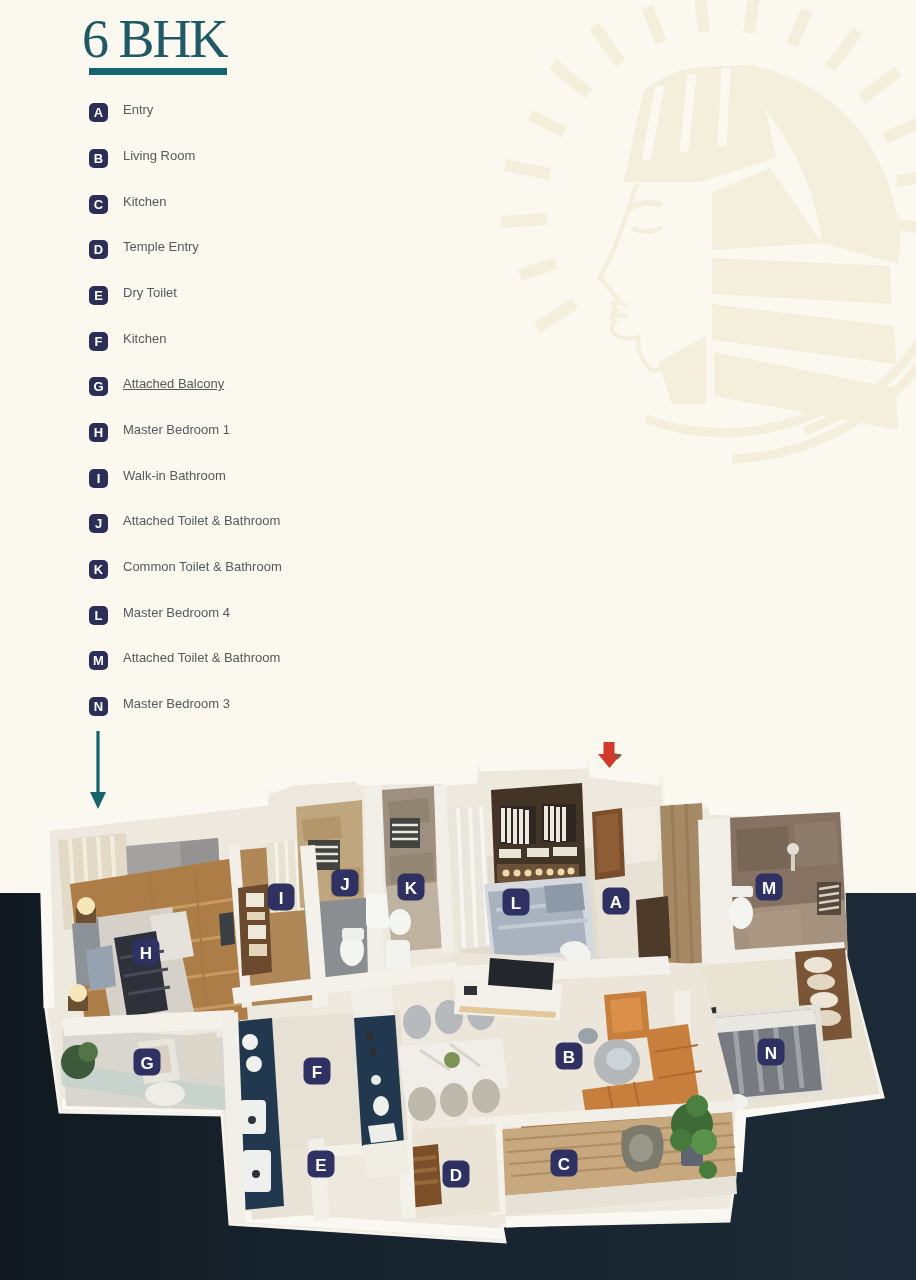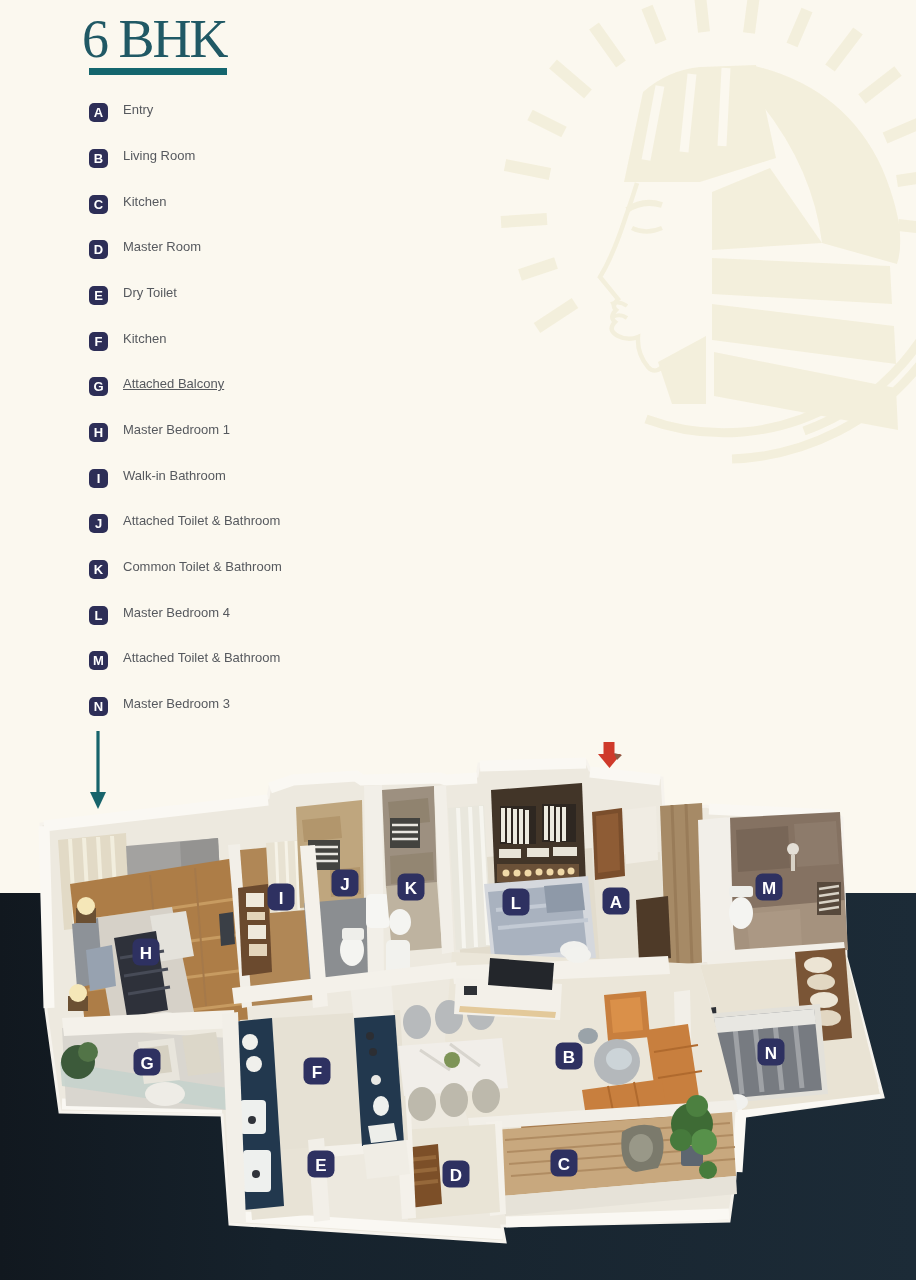--- a/index.html
+++ b/index.html
@@ -75,21 +75,21 @@
 <div class="badge" style="left:89px;top:103px;">A</div>
 <div class="ltxt" style="top:102px;">Entry</div>
 
 <div class="badge" style="left:89px;top:149px;">B</div>
 <div class="ltxt" style="top:148px;">Living Room</div>
 
 <div class="badge" style="left:89px;top:195px;">C</div>
 <div class="ltxt" style="top:194px;">Kitchen</div>
 
 <div class="badge" style="left:89px;top:240px;">D</div>
-<div class="ltxt" style="top:239px;">Master Room</div>
+<div class="ltxt" style="top:239px;">Temple Entry</div>
 
 <div class="badge" style="left:89px;top:286px;">E</div>
 <div class="ltxt" style="top:285px;">Dry Toilet</div>
 
 <div class="badge" style="left:89px;top:332px;">F</div>
 <div class="ltxt" style="top:331px;">Kitchen</div>
 
 <div class="badge" style="left:89px;top:377px;">G</div>
 <div class="ltxt" style="top:376px;text-decoration:underline;">Attached Balcony</div>
 

